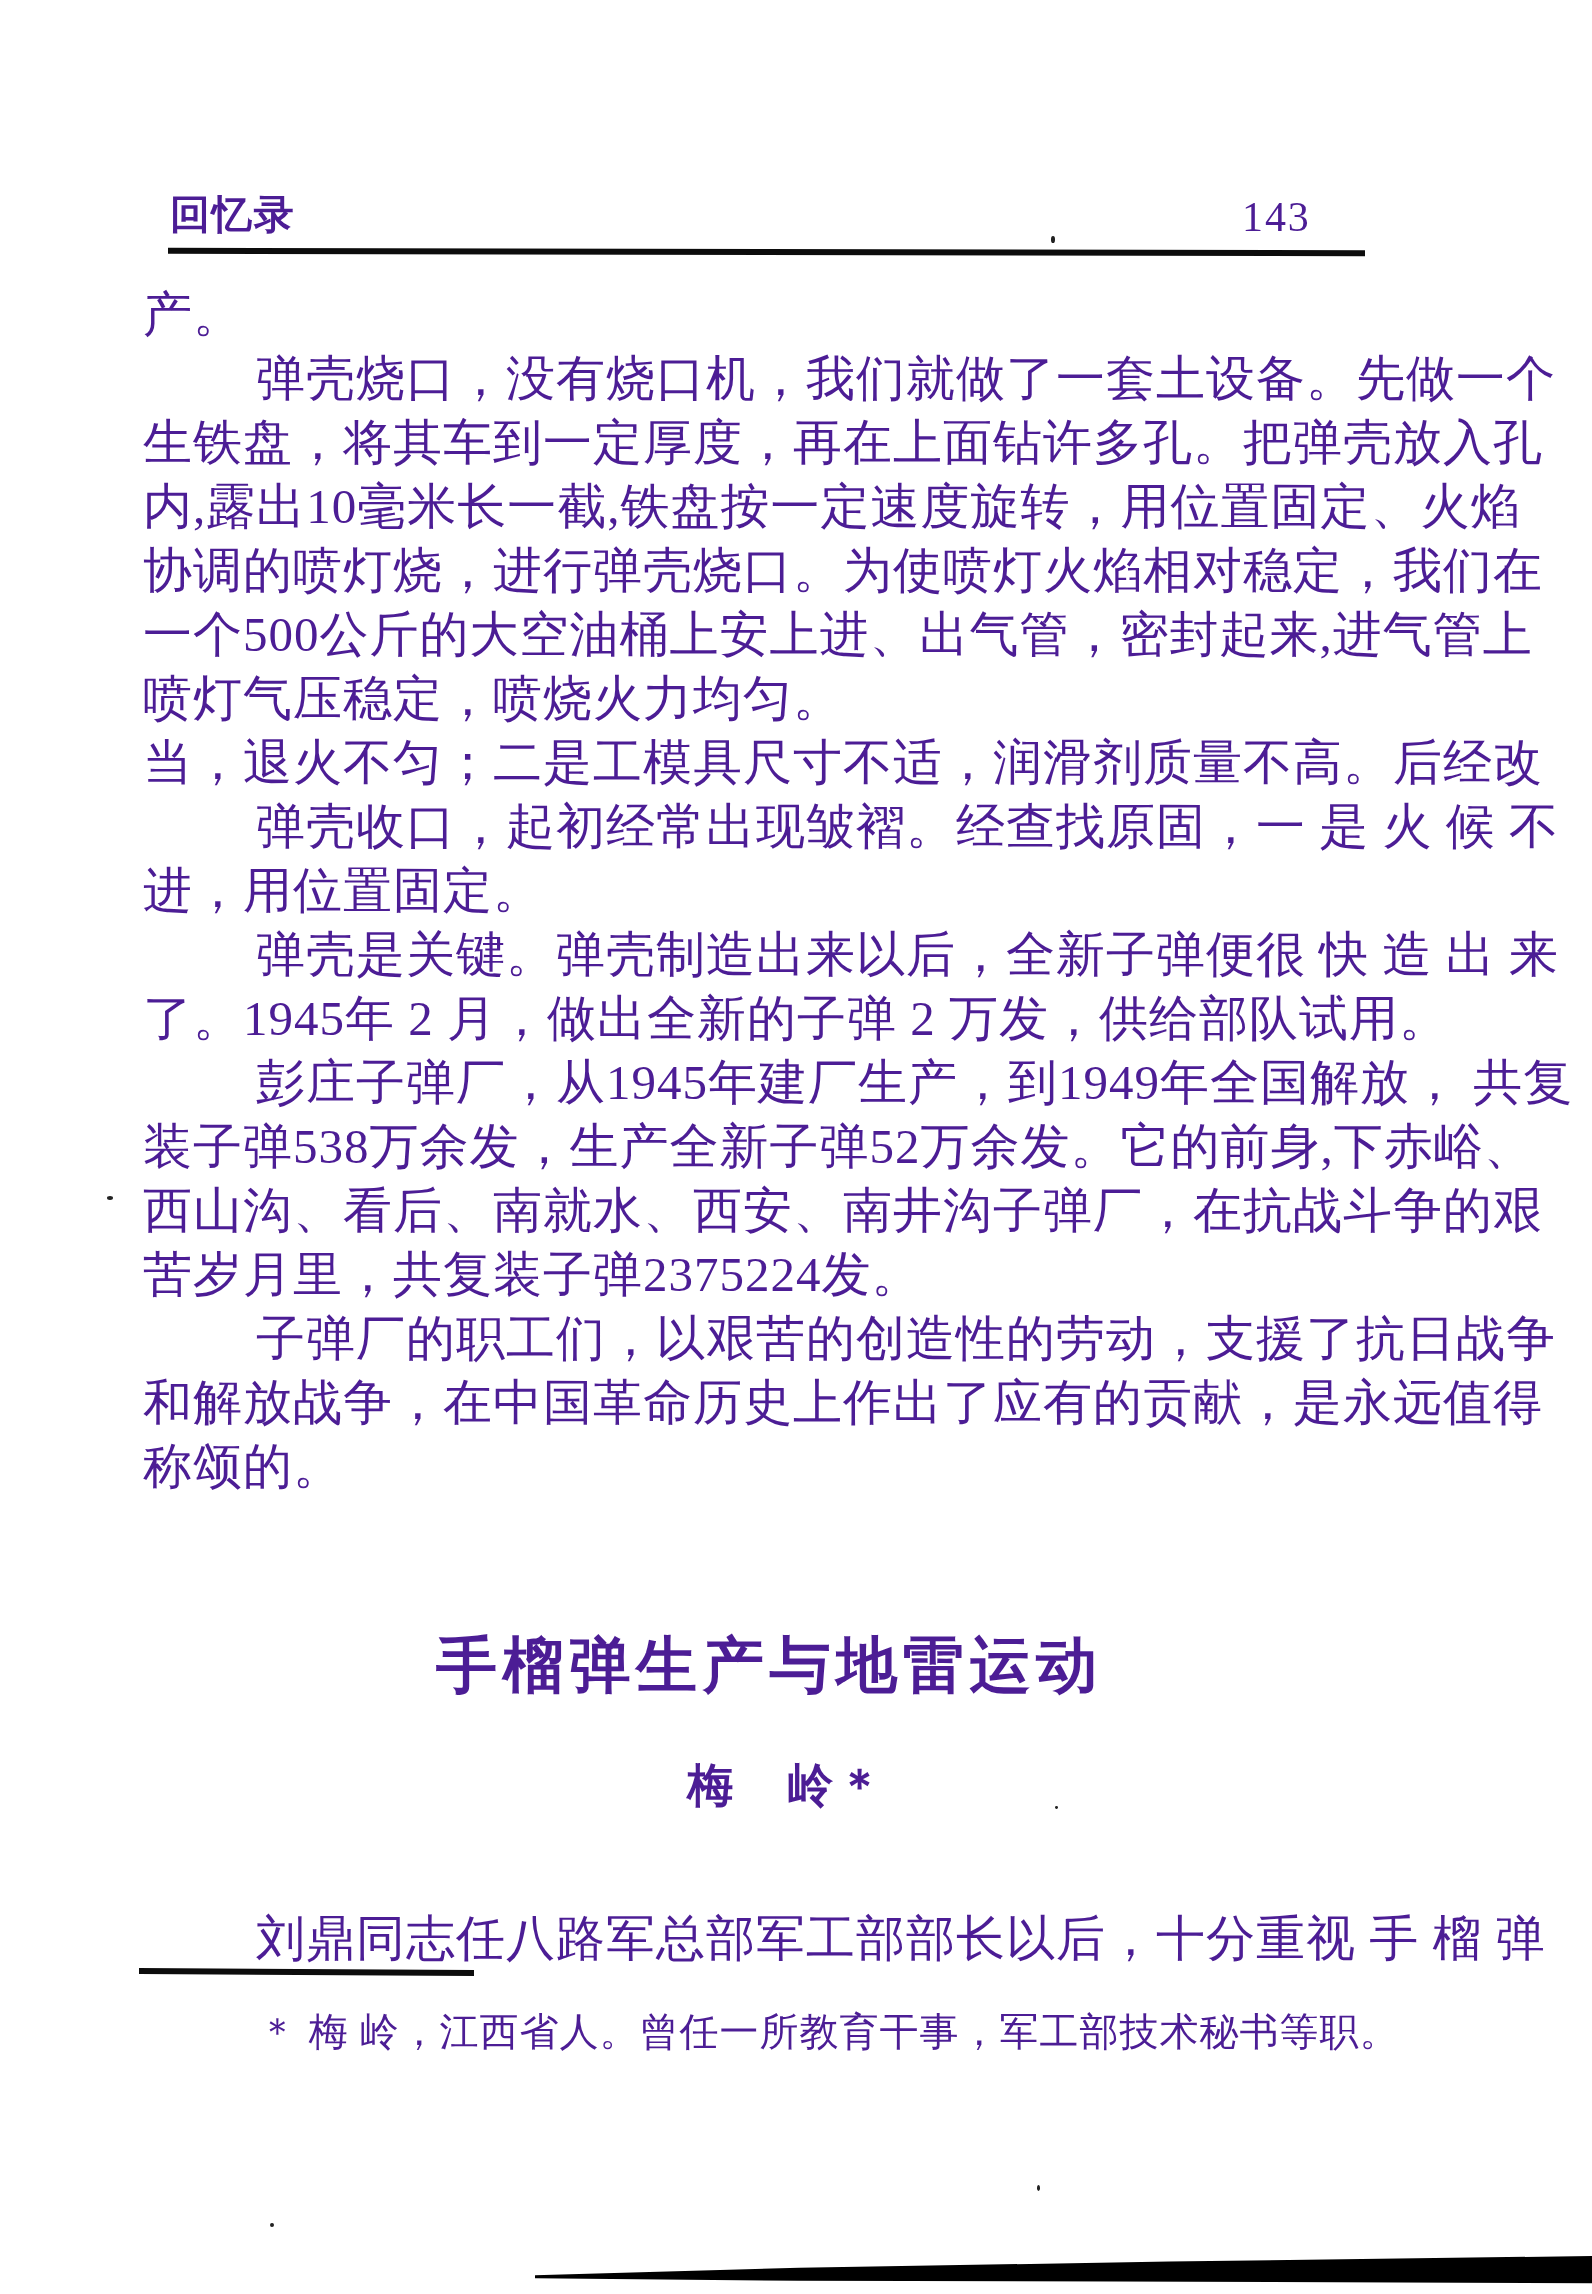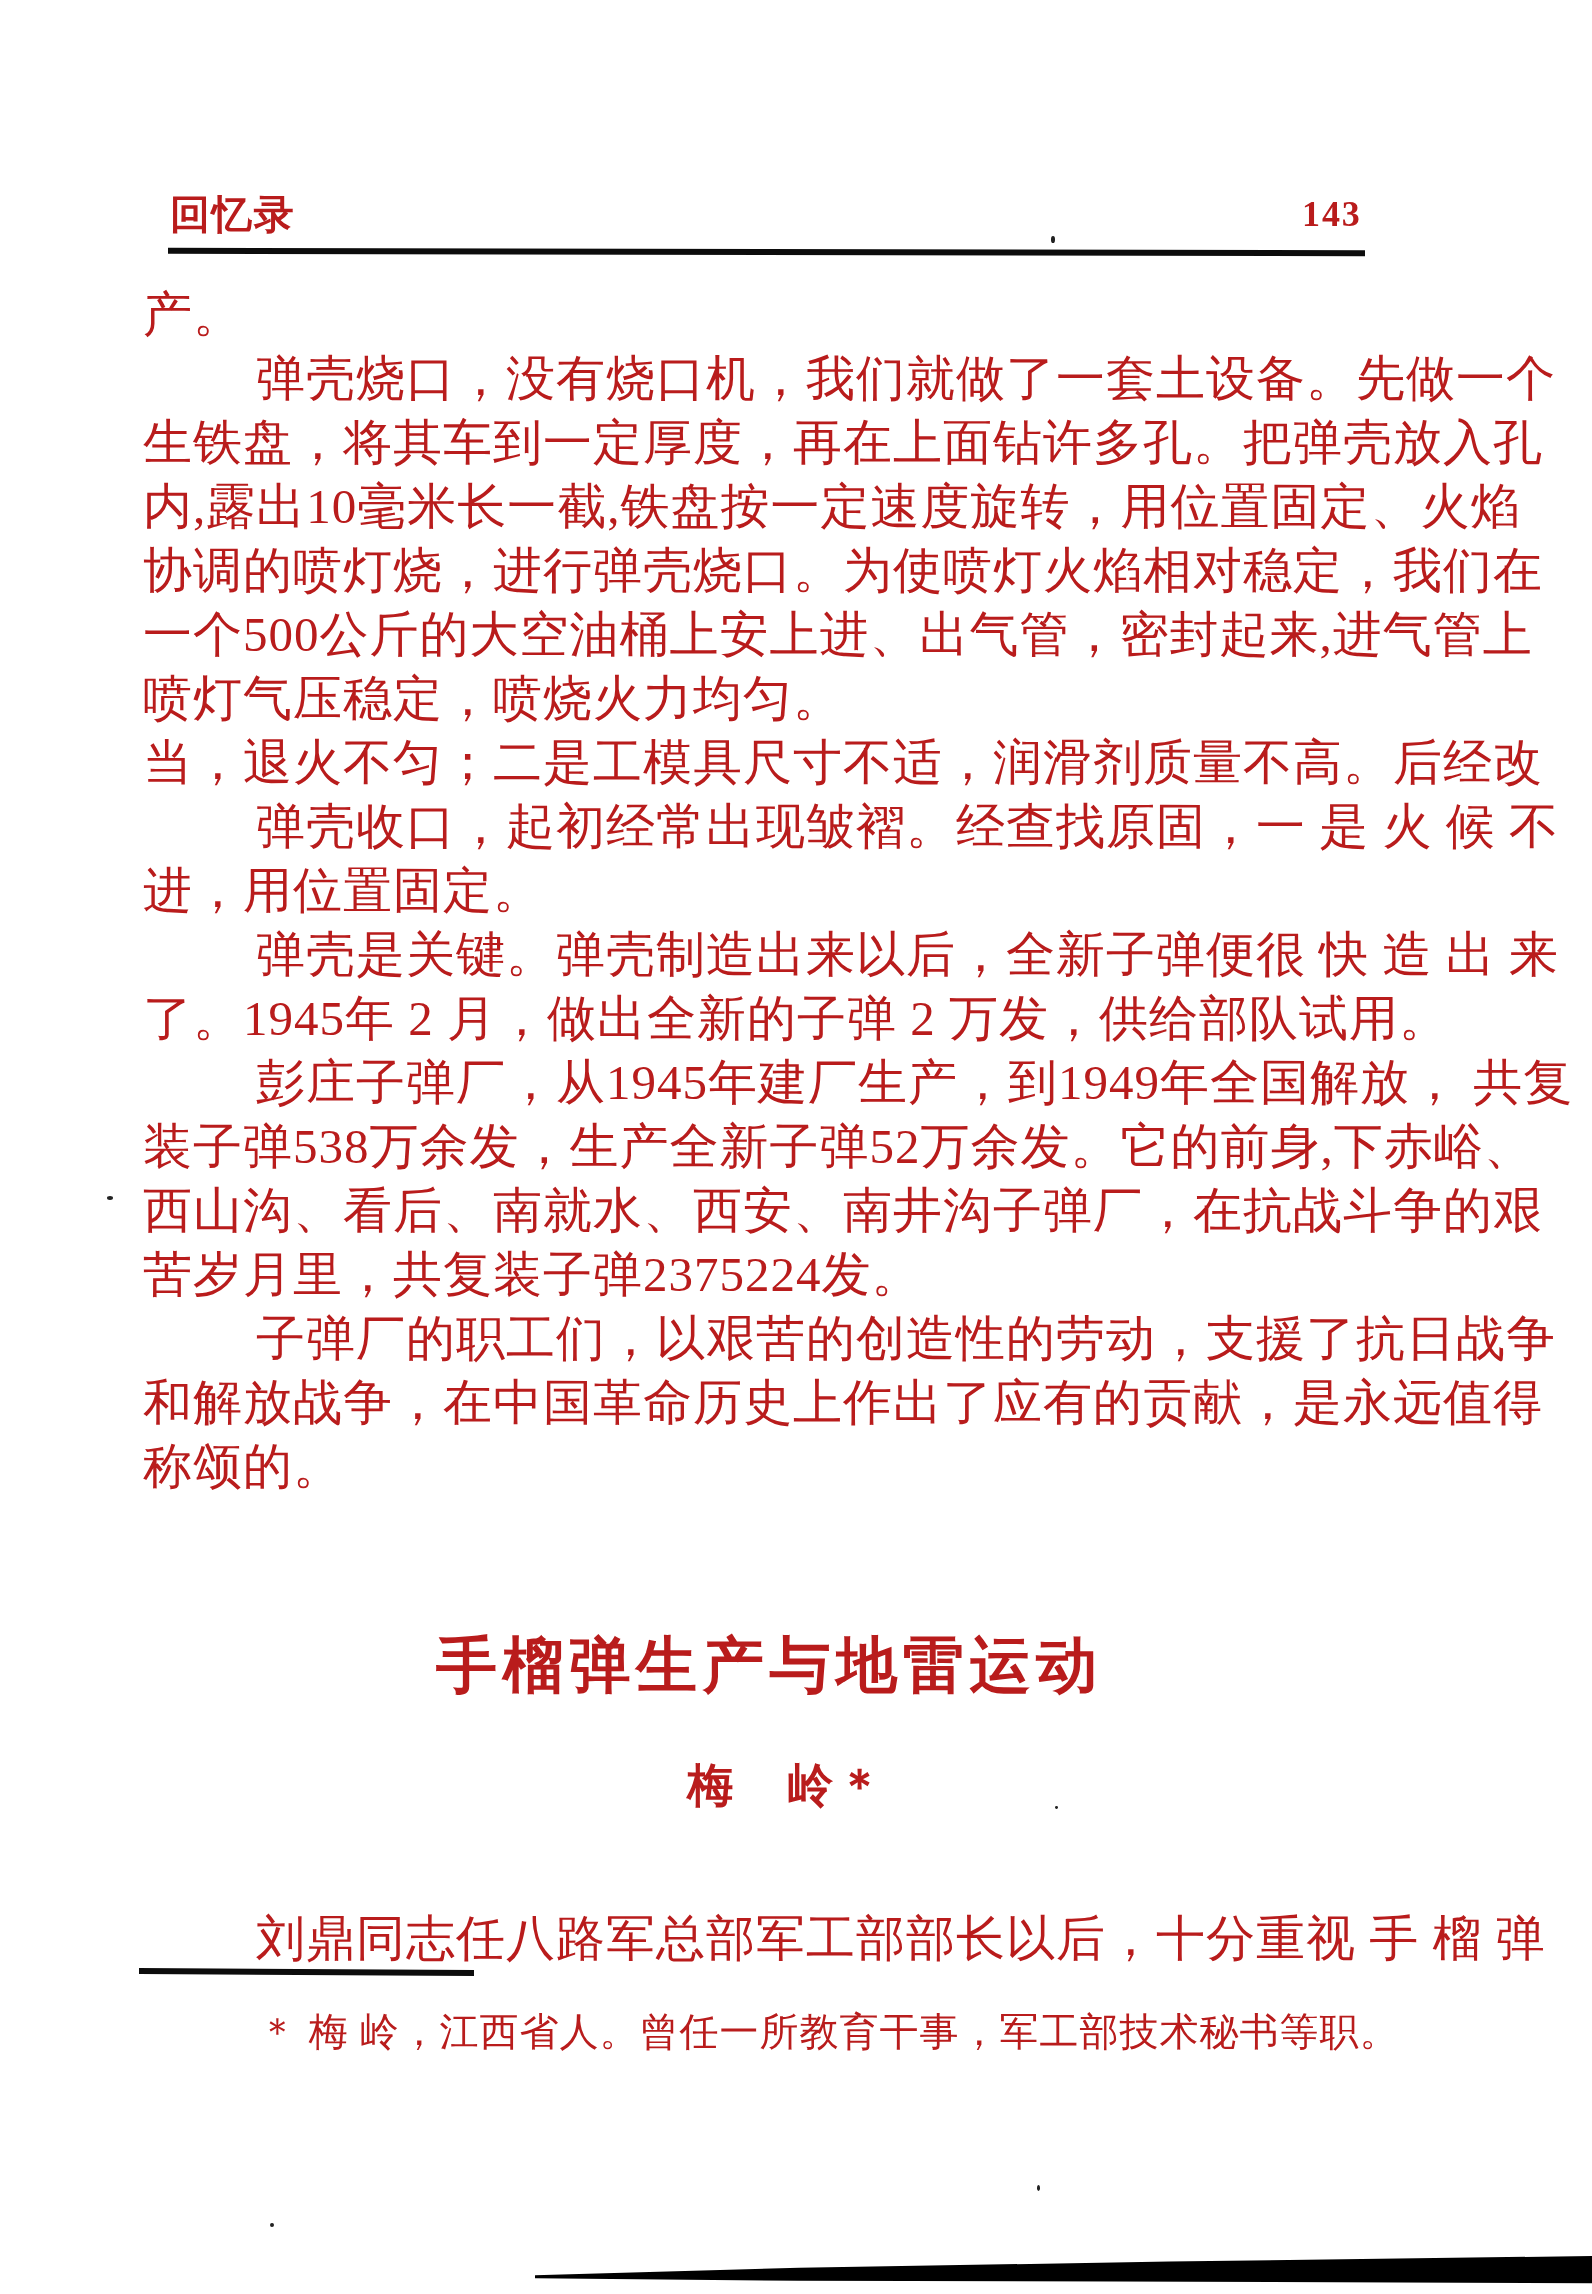--- a/index.html
+++ b/index.html
@@ -2,30 +2,30 @@
 <html><head>
 <meta charset="utf-8">
 <style>
   html,body{margin:0;padding:0;background:#e8e8e8;}
   .page{
     position:relative;
     width:1593px;height:2294px;
     background:#ffffff;
     overflow:hidden;
     font-family:"Liberation Serif","DejaVu Serif",serif;
-    color:#b91c1c;
+    color:#4c1d95;
   }
   
   .running-head-title{
     position:absolute;left:170px;top:187px;
     font-size:40px;font-weight:bold;letter-spacing:1.9px;
   }
   .running-head-page{
-    position:absolute;left:1302px;top:193px;
-    font-size:36px;font-weight:bold;letter-spacing:1.9px;
+    position:absolute;left:1242px;top:193px;
+    font-size:42px;font-weight:normal;letter-spacing:1.9px;
   }
   .head-rule{
     position:absolute;left:168px;top:249px;
     width:1197px;height:5.7px;background:#0c0c0c;
     transform:rotate(0.12deg);
   }
   
   .body-block{
     position:absolute;left:143px;top:283px;width:1315px;
   }

